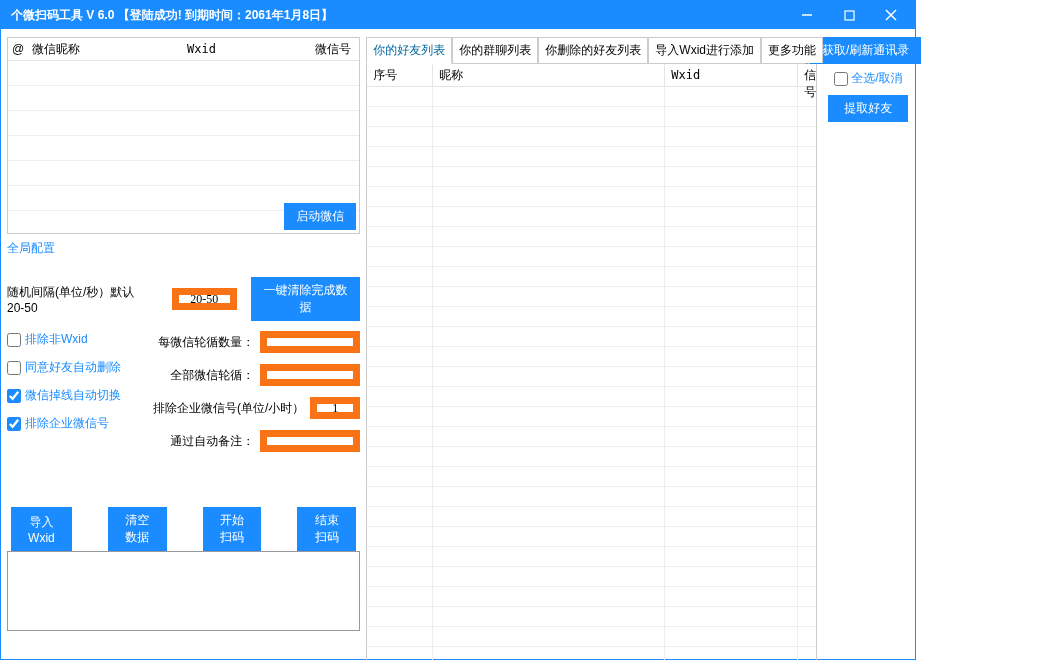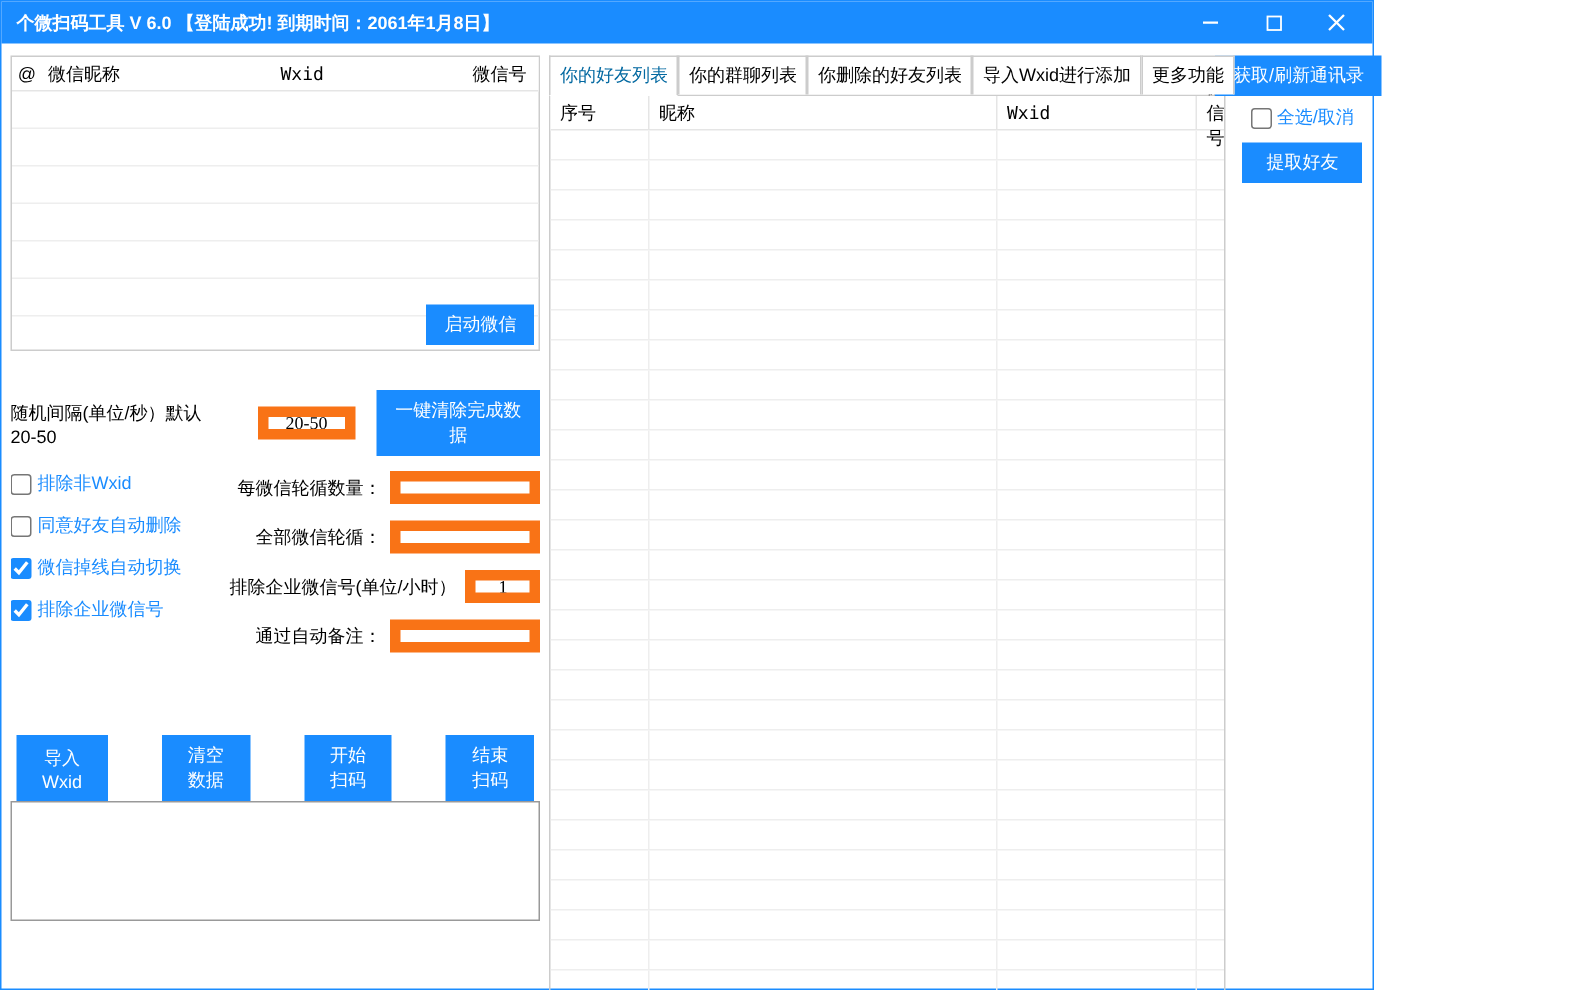--- a/index.html
+++ b/index.html
@@ -101,20 +101,21 @@
           <div class="login-row"></div>
           <div class="login-row"></div>
           <div class="login-row"></div>
         </div>
         <div class="login-footer">
           <button class="btn-primary">启动微信</button>
         </div>
       </div>
 
       <div class="global-config">
+        <div class="section-header">全局配置</div>
         <div class="first-cfg-row">
           <span>随机间隔(单位/秒）默认20-50</span>
           <input class="cfg-input cfg-input-small" style="margin-left: 18px;" value="20-50">
           <button class="btn-primary" style="margin-left:8px">一键清除完成数据</button>
         </div>
 
         <div class="cfg-container">
           <div class="cfg-left-col">
             <label class="chk">
                 <input type="checkbox" style="">

